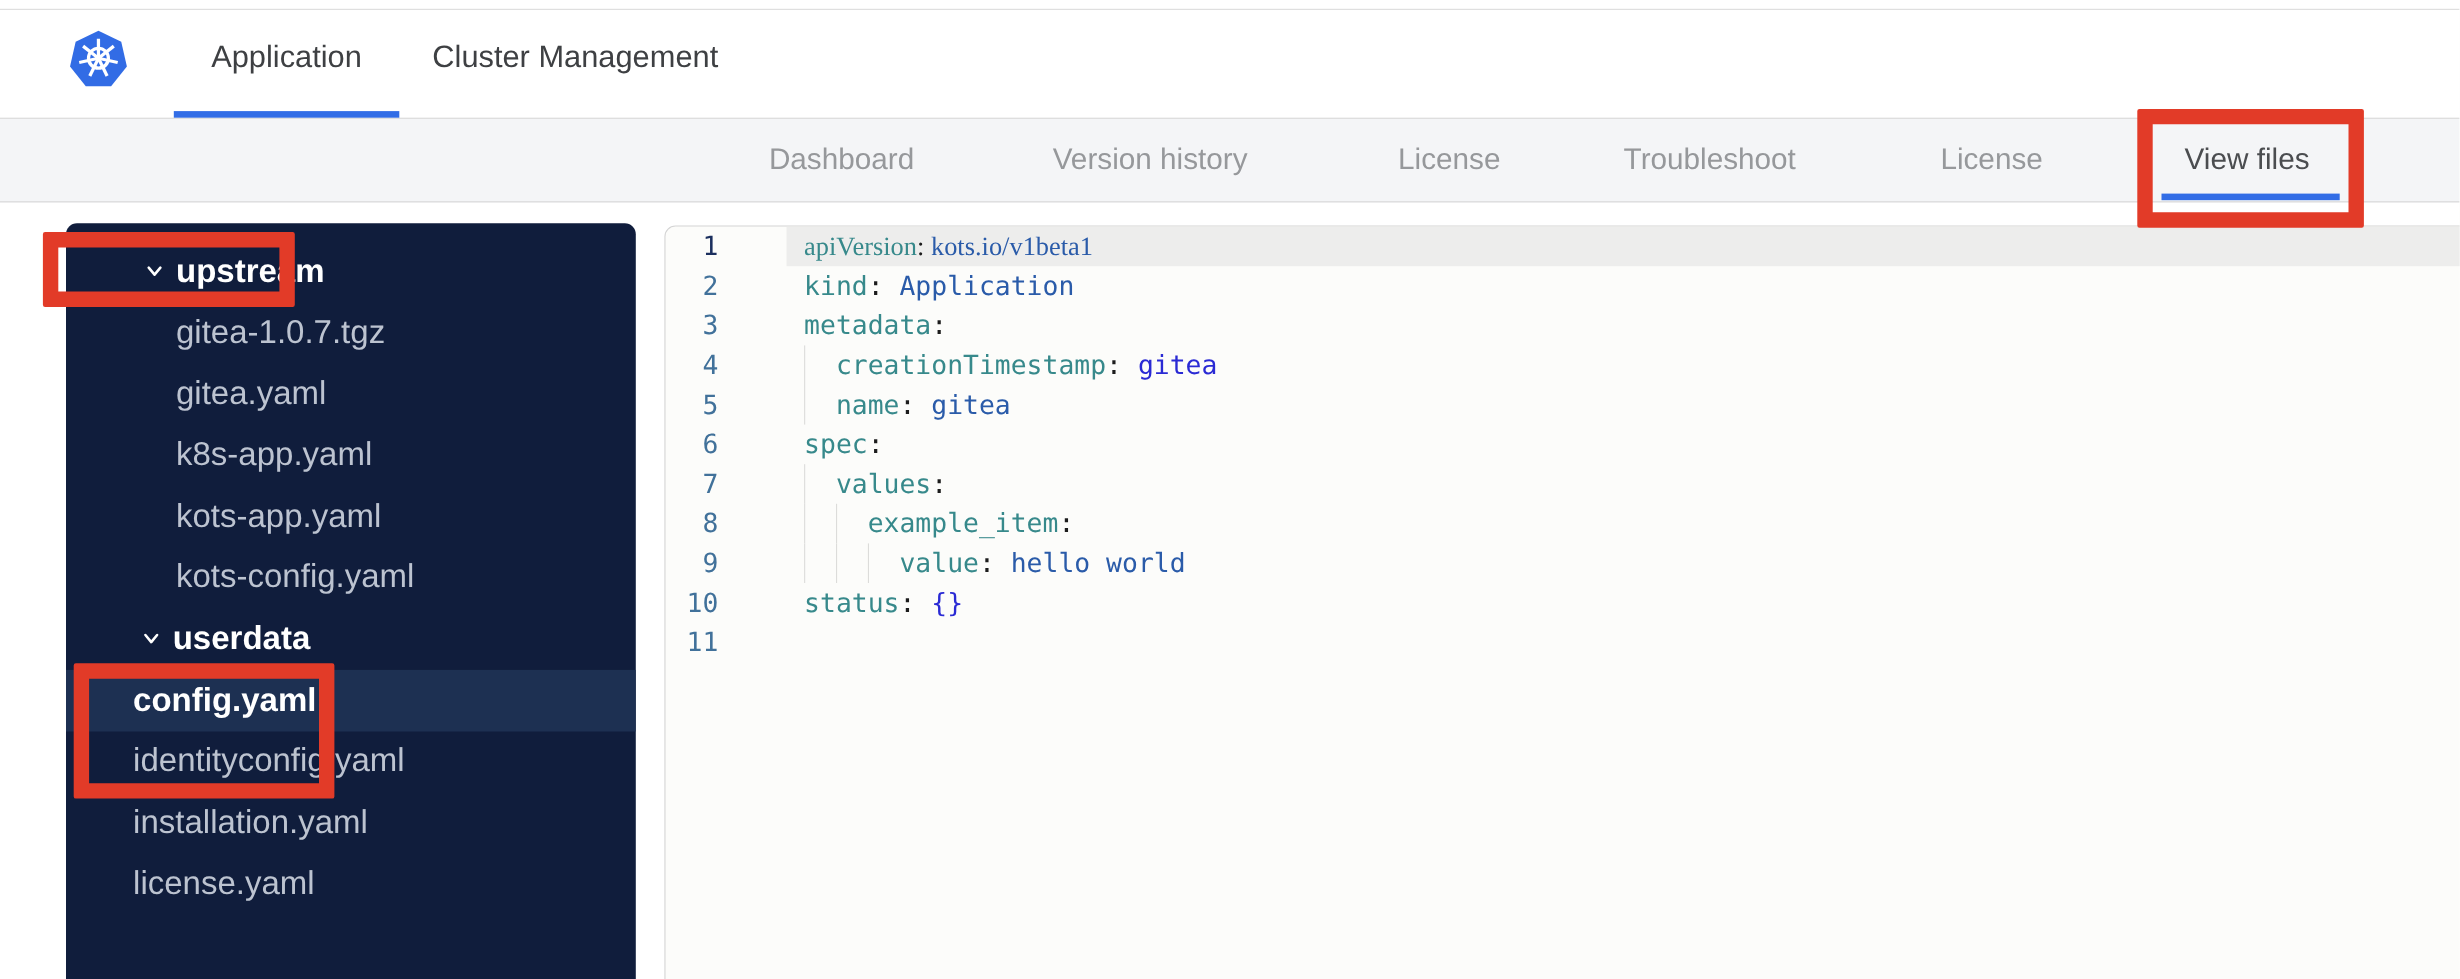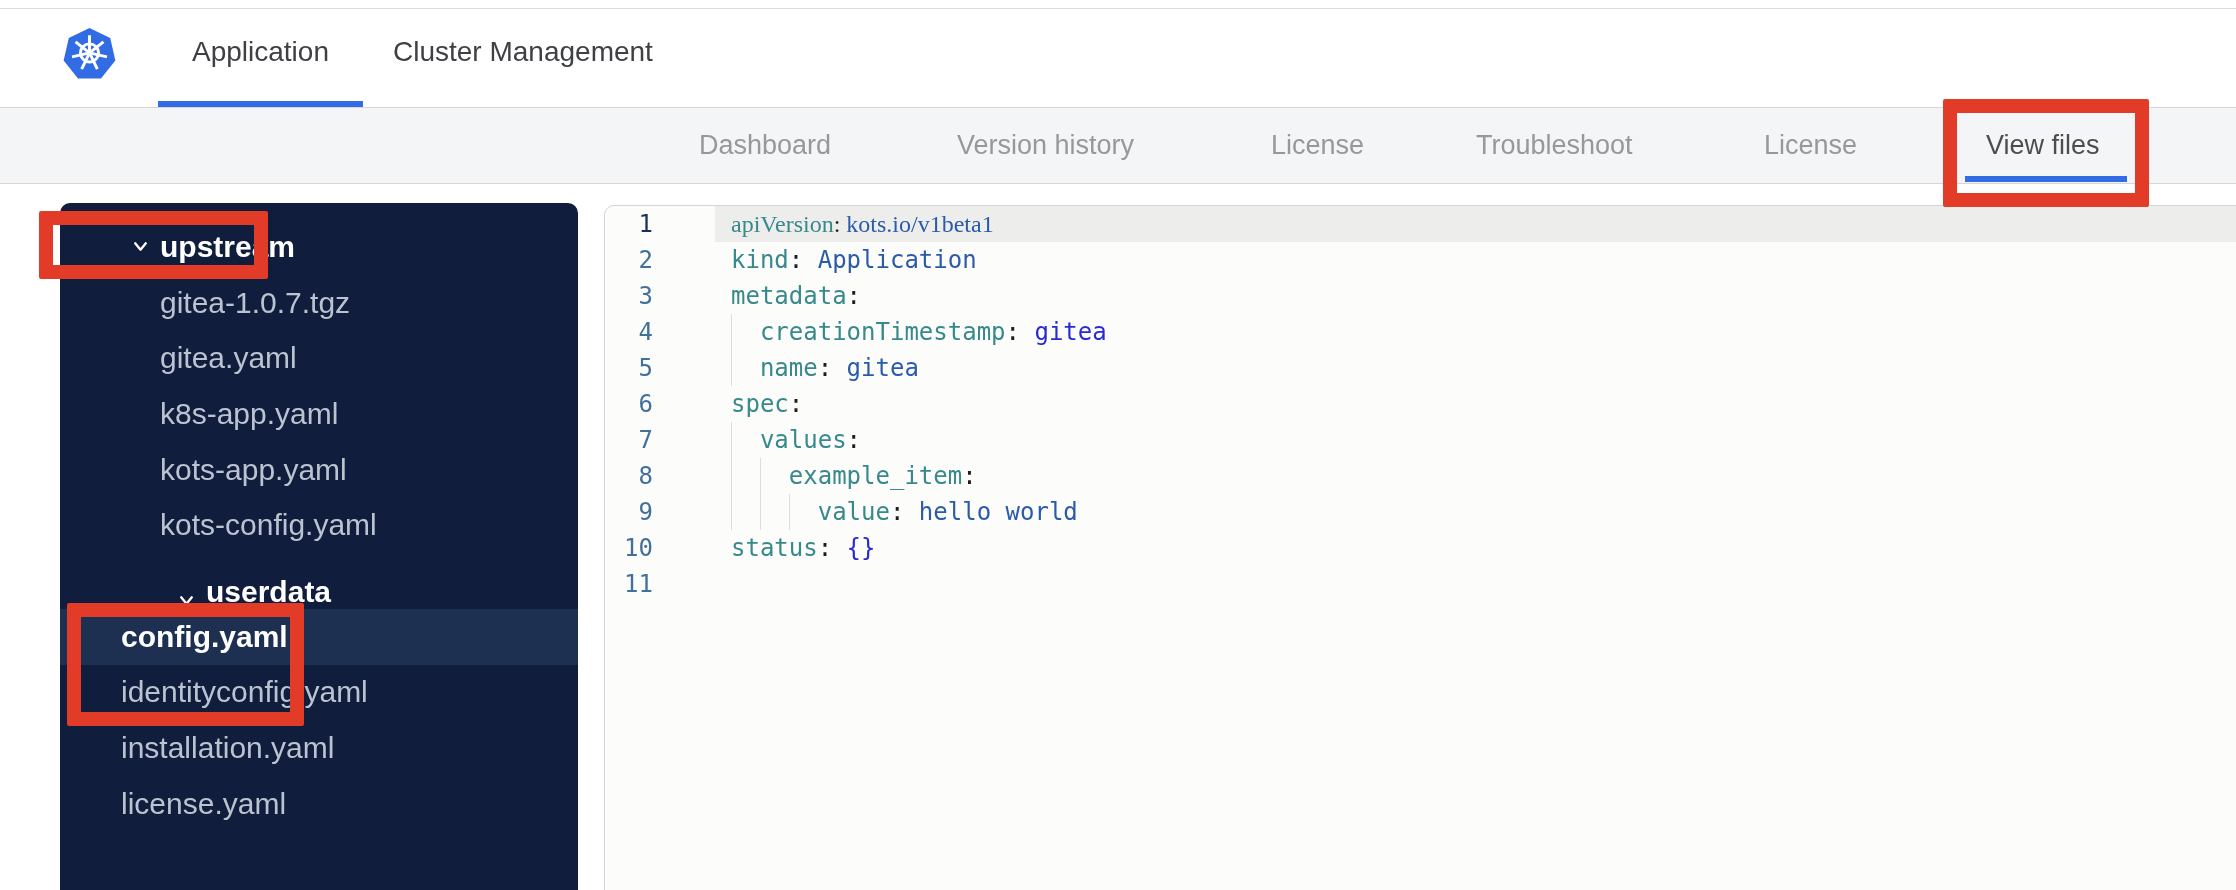--- a/index.html
+++ b/index.html
@@ -27,21 +27,21 @@
   .nav-underline{position:absolute;left:1965px;top:69px;width:162px;height:6px;background:var(--accent);}
   
   .sidebar{position:absolute;left:60px;top:203px;width:518px;height:687px;background:var(--sbg);
            border-radius:10px 10px 0 0;box-sizing:border-box;padding-top:16px;overflow:hidden;z-index:1;}
   .tree-row{height:55.7px;display:flex;align-items:center;font-size:30px;color:#bcc3d0;
             cursor:pointer;box-sizing:border-box;white-space:nowrap;}
   .tree-row.folder{color:#ffffff;font-weight:bold;}
   .tree-row.selected{background:var(--ssel);color:#ffffff;font-weight:bold;}
   .tree-row .chev{width:17px;height:17px;margin-right:11px;flex:none;color:#fff;}
   .pl-f0{padding-left:72px;}  
-  .pl-f1{padding-left:118px;align-items:flex-end;}  
+  .pl-f1{padding-left:69px;}  
   .pl-i0{padding-left:100px;} 
   .pl-i1{padding-left:61px;} 
   
   .editor{position:absolute;left:604px;top:205px;width:1640px;height:695px;background:#fcfcfa;
           border:1px solid #d4d4d4;border-radius:10px 0 0 0;box-sizing:border-box;overflow:hidden;
           font-family:"DejaVu Sans Mono", monospace;font-size:24px;}
   .ed-row{display:flex;height:36px;line-height:36px;}
   .ed-gutter{width:110px;flex:none;text-align:right;padding-right:62px;box-sizing:border-box;
              color:#41719a;user-select:none;}
   .ed-gutter.active{color:#1b2f5e;}

